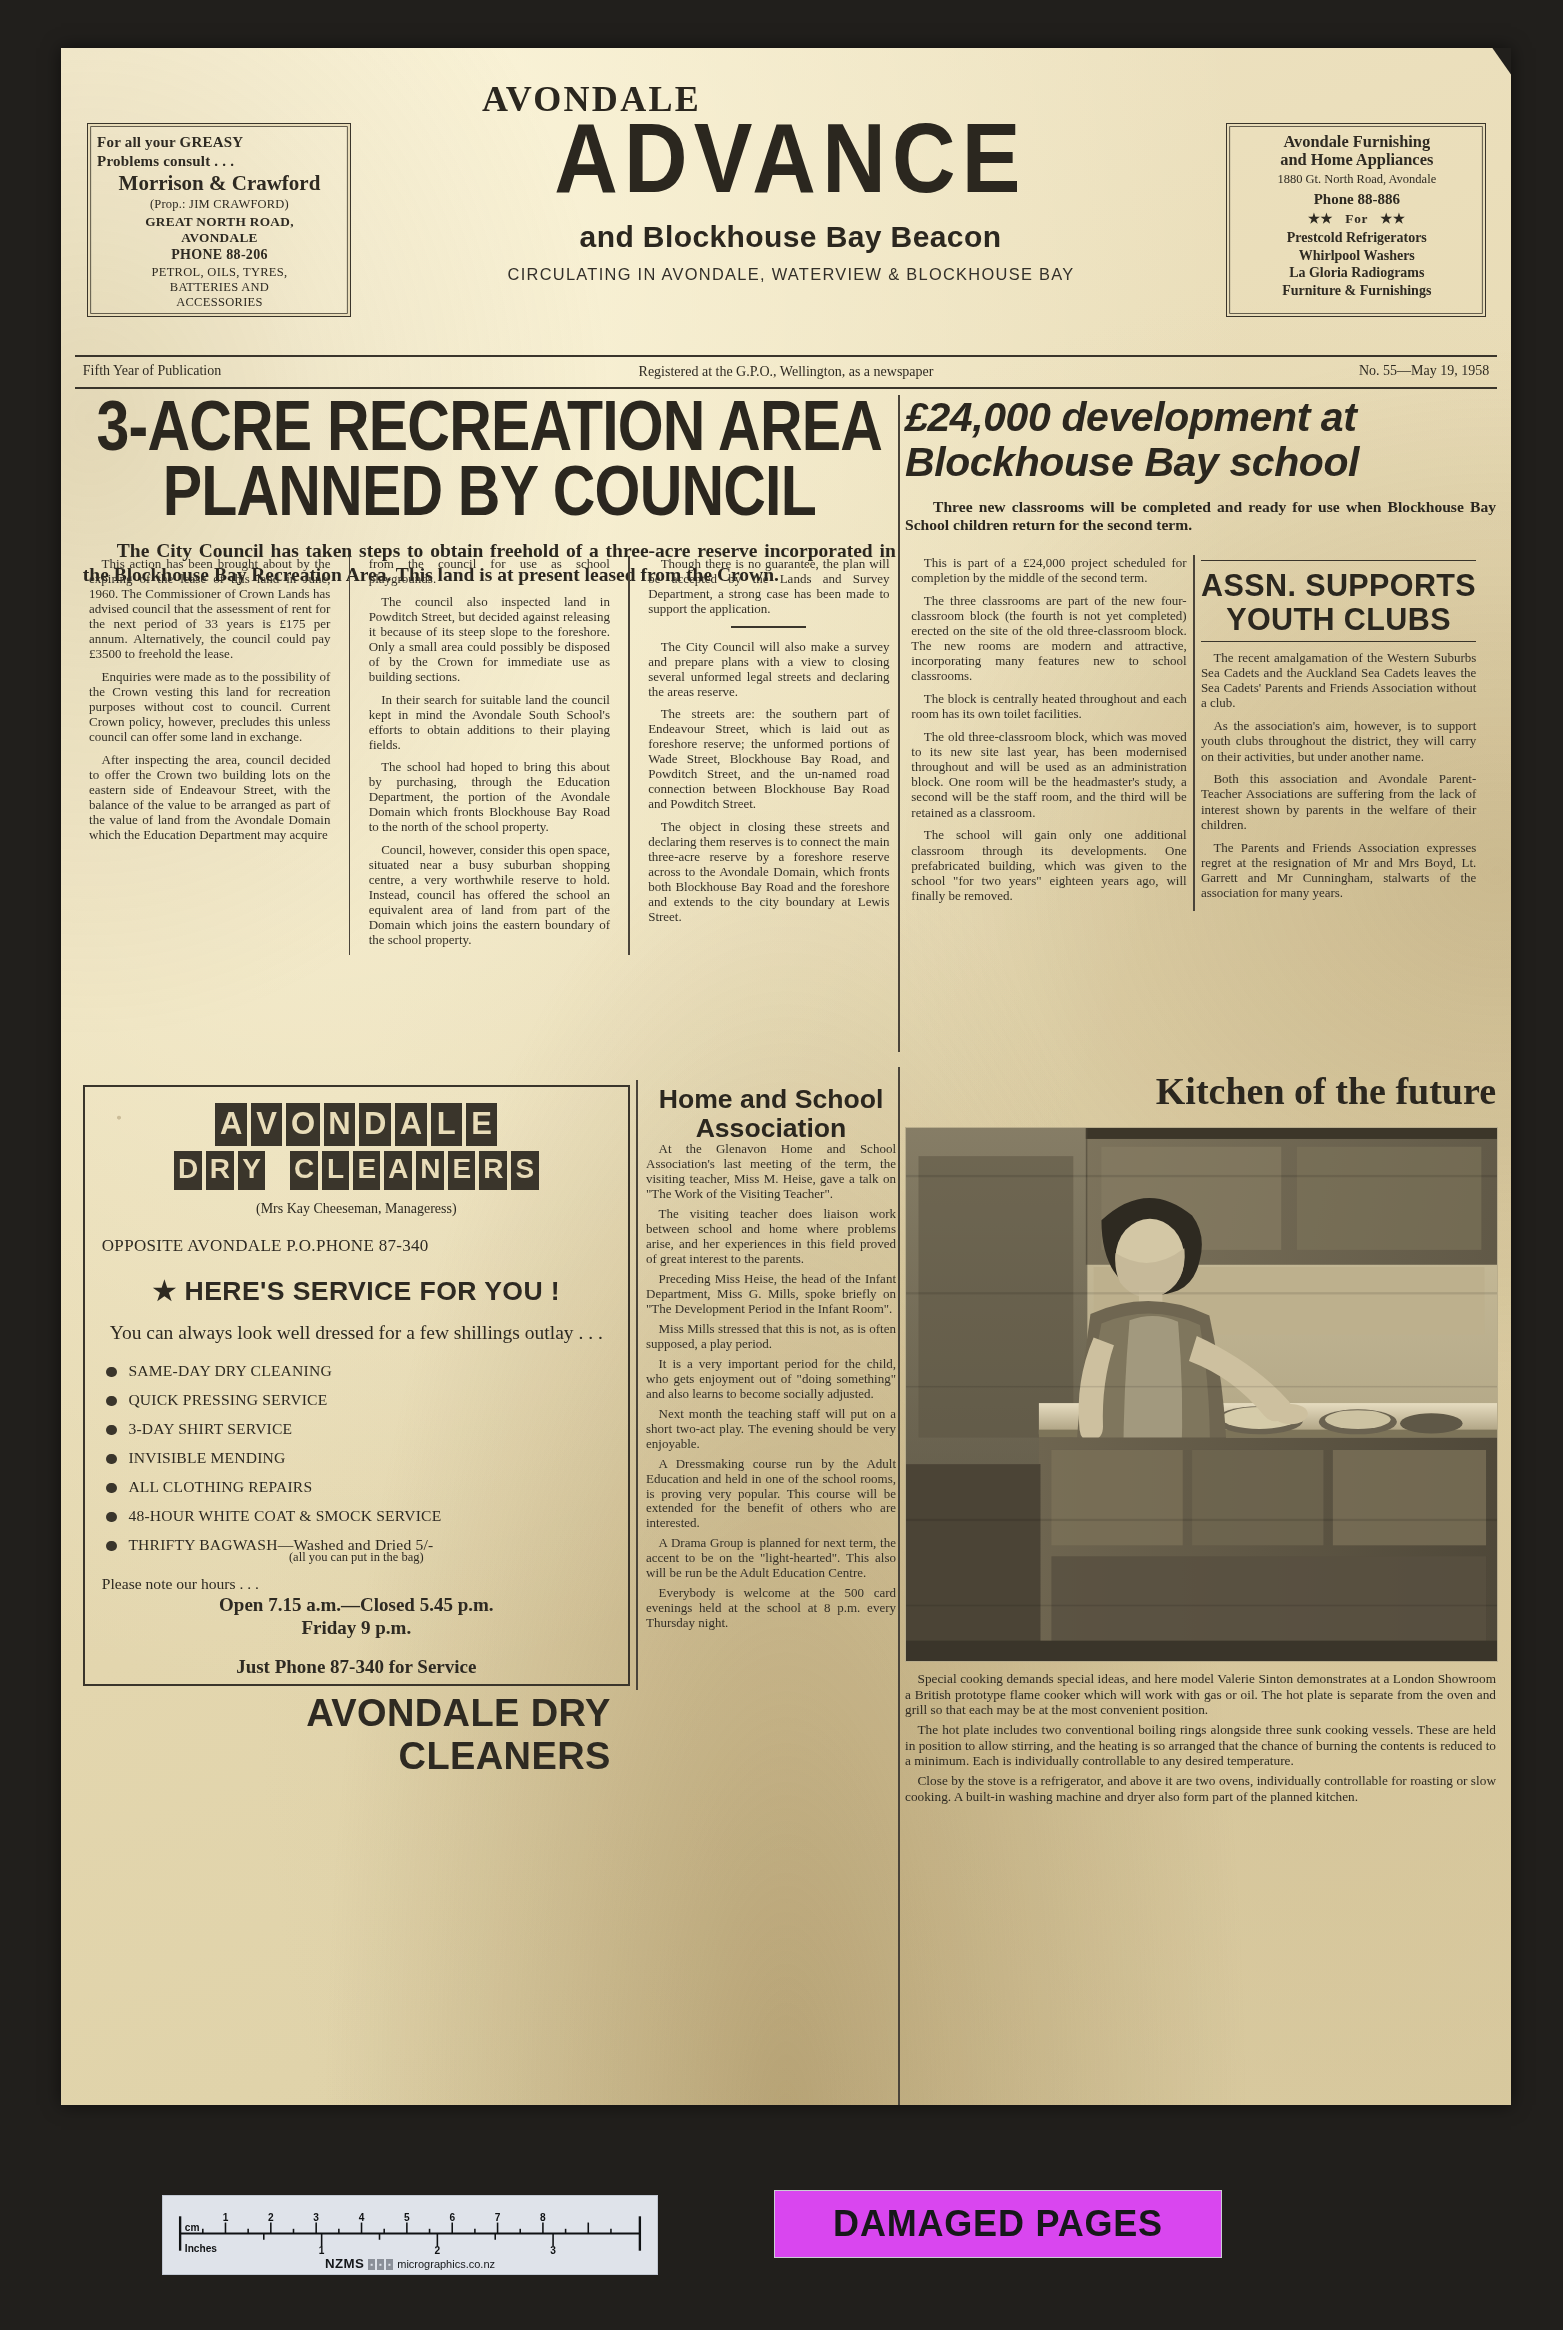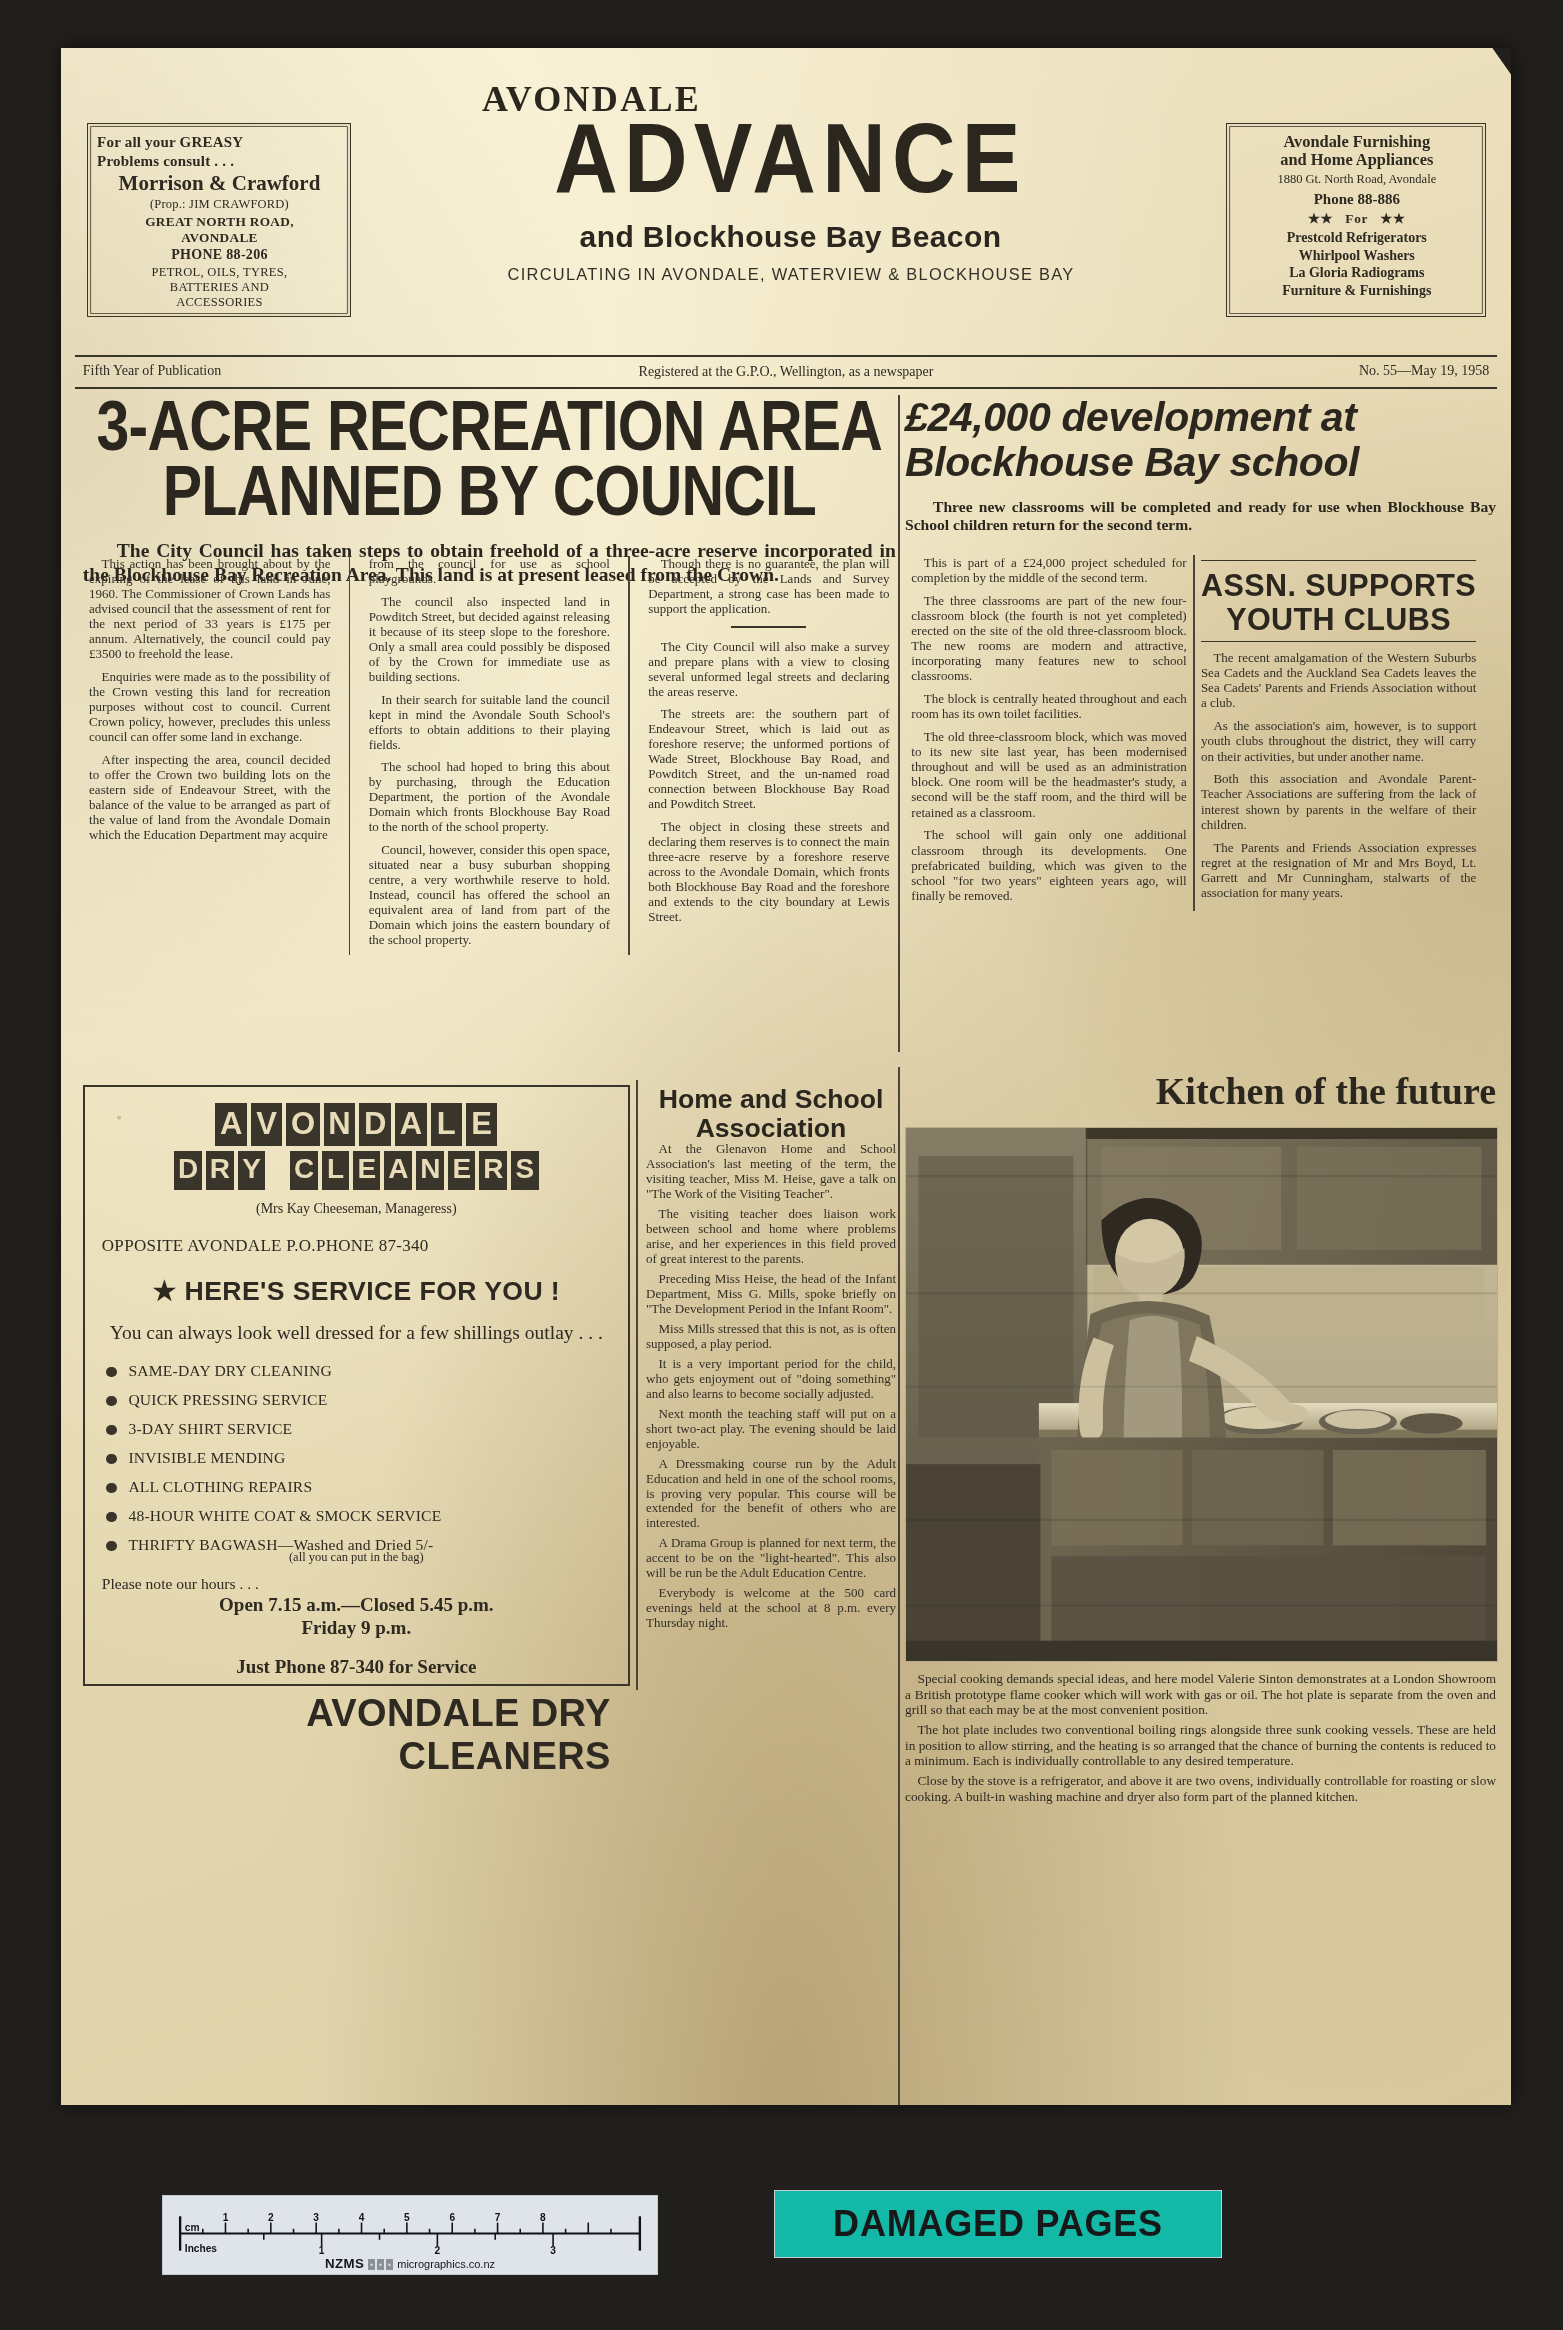--- a/index.html
+++ b/index.html
@@ -194,21 +194,21 @@
   #k-caption p{margin:0 0 4.7px 0;font-size:13.3px;line-height:1.16;text-align:justify;color:#2e2a22;text-indent:12.5px;}
 
   
   #scalebar{
     position:absolute;left:162px;top:2195px;width:494px;height:78px;
     background:#dfe3ea;border:0.8px solid #c2c8d2;
   }
   #ruler{position:absolute;left:14px;top:17px;width:466px;height:41px;}
   #damaged{
     position:absolute;left:774px;top:2190px;width:446px;height:66px;
-    background:#14b8a6;border:0.8px solid #c9ccd2;
+    background:#d946ef;border:0.8px solid #c9ccd2;
     display:flex;align-items:center;justify-content:center;
     font-family:"Liberation Sans",sans-serif;font-weight:bold;
     font-size:36px;letter-spacing:0.8px;color:#17181a;
   }
   #nzms{
     position:absolute;left:0;right:0;bottom:3.1px;text-align:center;
     font-family:"Liberation Sans",sans-serif;font-size:11px;color:#15171a;
   }
   #nzms b{font-size:13.3px;letter-spacing:0.4px;}
   .nzbox{display:inline-block;background:#8b9099;color:#dfe3ea;font-size:7.8px;padding:0.8px 2.3px;margin:0 0.8px;vertical-align:0.8px;}
@@ -381,21 +381,21 @@
         </div>
       </div>
 
       <div id="hs">
         <div id="hs-title">Home and School Association</div>
         <p>At the Glenavon Home and School Association's last meeting of the term, the visiting teacher, Miss M. Heise, gave a talk on "The Work of the Visiting Teacher".</p>
         <p>The visiting teacher does liaison work between school and home where problems arise, and her experiences in this field proved of great interest to the parents.</p>
         <p>Preceding Miss Heise, the head of the Infant Department, Miss G. Mills, spoke briefly on "The Development Period in the Infant Room".</p>
         <p>Miss Mills stressed that this is not, as is often supposed, a play period.</p>
         <p>It is a very important period for the child, who gets enjoyment out of "doing something" and also learns to become socially adjusted.</p>
-        <p>Next month the teaching staff will put on a short two-act play. The evening should be laid enjoyable.</p>
+        <p>Next month the teaching staff will put on a short two-act play. The evening should be very enjoyable.</p>
         <p>A Dressmaking course run by the Adult Education and held in one of the school rooms, is proving very popular. This course will be extended for the benefit of others who are interested.</p>
         <p>A Drama Group is planned for next term, the accent to be on the "light-hearted". This also will be run be the Adult Education Centre.</p>
         <p>Everybody is welcome at the 500 card evenings held at the school at 8 p.m. every Thursday night.</p>
       </div>
 
       <div id="kitchen">
         <div id="k-title">Kitchen of the future</div>
 
         <div id="k-photo">
           <svg width="591" height="533" viewBox="0 0 756 682" preserveAspectRatio="none">

